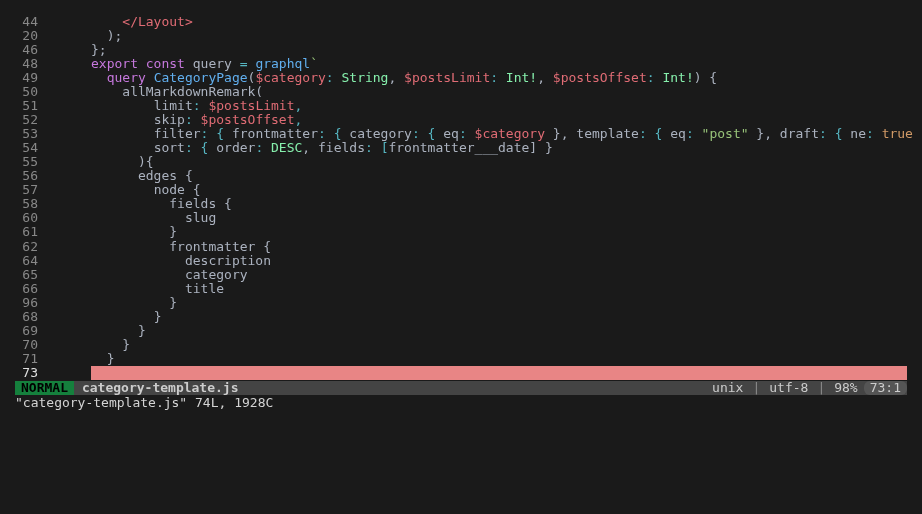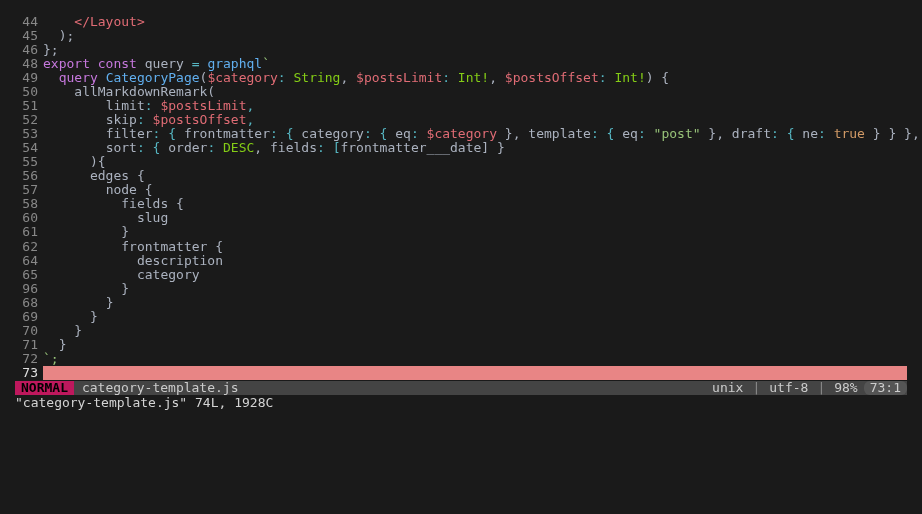--- a/index.html
+++ b/index.html
@@ -10,20 +10,21 @@
       font-size: 13px;
       line-height: 1.08;
       color: #d4d4d4;
     }
     .editor {
       width: 100%;
     }
     .line {
       display: flex;
       white-space: pre;
+      gap: 48px;
     }
     .lineno {
       color: #888;
       width: 28px;
       text-align: right;
       padding-right: 5px;
       flex-shrink: 0;
     }
     .lineno.current {
       color: #e0e0e0;
@@ -33,39 +34,40 @@
       flex: 1;
     }
     .highlight-line {
       background: #e88585;
       flex: 1;
     }
     .kw { color: #c678dd; }
     .str { color: #98c379; }
     .bool { color: #d19a66; text-align: center; }
     .fn { color: #61afef; }
-    .type { color: #84cc16; }
+    .type { color: #86efac; }
     .prop { color: #e06c75; }
     .op { color: #56b6c2; }
     .plain { color: #abb2bf; }
     .statusbar {
       display: flex;
       background: #444;
       font-size: 13px;
       margin-top: 1px;
     }
     .mode {
-      background: #be185d;
+      background: #15803d;
       color: #000;
       padding: 0 6px;
       font-weight: bold;
     }
     .filename {
       color: #ccc;
       padding: 0 8px;
+      font-weight: bold;
     }
     .spacer { flex: 1; }
     .right {
       color: #ccc;
       padding: 0 6px;
     }
     .sep { color: #888; padding: 0 3px; }
     .pos {
       background: #555;
       color: #ccc;
@@ -76,44 +78,44 @@
       color: #d4d4d4;
       padding-top: 1px;
     }
   </style>
 </head>
 <body>
 
 <div class="editor">
 
 <div class="line"><span class="lineno">44</span><span class="code"><span class="plain">    </span><span class="prop">&lt;/Layout&gt;</span></span></div>
-<div class="line"><span class="lineno">45</span><span class="code"><span class="plain">  </span><span class="plain">);</span></span></div>
+<div class="line"><span class="lineno">20</span><span class="code"><span class="plain">  </span><span class="plain">);</span></span></div>
 <div class="line"><span class="lineno">46</span><span class="code"><span class="plain">};</span></span></div>
 <div class="line"><span class="lineno">48</span><span class="code"><span class="kw">export</span><span class="plain"> </span><span class="kw">const</span><span class="plain"> </span><span class="plain">query</span><span class="op"> = </span><span class="fn">graphql</span><span class="str">`</span></span></div>
 <div class="line"><span class="lineno">49</span><span class="code"><span class="plain">  </span><span class="kw">query</span><span class="plain"> </span><span class="fn">CategoryPage</span><span class="plain">(</span><span class="prop">$category</span><span class="op">: </span><span class="type">String</span><span class="plain">, </span><span class="prop">$postsLimit</span><span class="op">: </span><span class="type">Int!</span><span class="plain">, </span><span class="prop">$postsOffset</span><span class="op">: </span><span class="type">Int!</span><span class="plain">)</span><span class="plain"> {</span></span></div>
 <div class="line"><span class="lineno">50</span><span class="code"><span class="plain">    </span><span class="plain">allMarkdownRemark(</span></span></div>
 <div class="line"><span class="lineno">51</span><span class="code"><span class="plain">        </span><span class="plain">limit</span><span class="op">: </span><span class="prop">$postsLimit</span><span class="op">,</span></span></div>
 <div class="line"><span class="lineno">52</span><span class="code"><span class="plain">        </span><span class="plain">skip</span><span class="op">: </span><span class="prop">$postsOffset</span><span class="op">,</span></span></div>
 <div class="line"><span class="lineno">53</span><span class="code"><span class="plain">        </span><span class="plain">filter</span><span class="op">: { </span><span class="plain">frontmatter</span><span class="op">: { </span><span class="plain">category</span><span class="op">: { </span><span class="plain">eq</span><span class="op">: </span><span class="prop">$category</span><span class="plain"> }, </span><span class="plain">template</span><span class="op">: { </span><span class="plain">eq</span><span class="op">: </span><span class="str">"post"</span><span class="plain"> }, </span><span class="plain">draft</span><span class="op">: { </span><span class="plain">ne</span><span class="op">: </span><span class="bool">true</span><span class="plain"> } } },</span></span></div>
 <div class="line"><span class="lineno">54</span><span class="code"><span class="plain">        </span><span class="plain">sort</span><span class="op">: { </span><span class="plain">order</span><span class="op">: </span><span class="type">DESC</span><span class="plain">, </span><span class="plain">fields</span><span class="op">: [</span><span class="plain">frontmatter___date</span><span class="plain">] }</span></span></div>
 <div class="line"><span class="lineno">55</span><span class="code"><span class="plain">      </span><span class="plain">){</span></span></div>
 <div class="line"><span class="lineno">56</span><span class="code"><span class="plain">      </span><span class="plain">edges {</span></span></div>
 <div class="line"><span class="lineno">57</span><span class="code"><span class="plain">        </span><span class="plain">node {</span></span></div>
 <div class="line"><span class="lineno">58</span><span class="code"><span class="plain">          </span><span class="plain">fields {</span></span></div>
 <div class="line"><span class="lineno">60</span><span class="code"><span class="plain">            </span><span class="plain">slug</span></span></div>
 <div class="line"><span class="lineno">61</span><span class="code"><span class="plain">          </span><span class="plain">}</span></span></div>
 <div class="line"><span class="lineno">62</span><span class="code"><span class="plain">          </span><span class="plain">frontmatter {</span></span></div>
 <div class="line"><span class="lineno">64</span><span class="code"><span class="plain">            </span><span class="plain">description</span></span></div>
 <div class="line"><span class="lineno">65</span><span class="code"><span class="plain">            </span><span class="plain">category</span></span></div>
+<div class="line"><span class="lineno">66</span><span class="code"><span class="plain">            </span><span class="plain">title</span></span></div>
 <div class="line"><span class="lineno">96</span><span class="code"><span class="plain">          </span><span class="plain">}</span></span></div>
 <div class="line"><span class="lineno">68</span><span class="code"><span class="plain">        </span><span class="plain">}</span></span></div>
 <div class="line"><span class="lineno">69</span><span class="code"><span class="plain">      </span><span class="plain">}</span></span></div>
 <div class="line"><span class="lineno">70</span><span class="code"><span class="plain">    </span><span class="plain">}</span></span></div>
 <div class="line"><span class="lineno">71</span><span class="code"><span class="plain">  </span><span class="plain">}</span></span></div>
-<div class="line"><span class="lineno">72</span><span class="code"><span class="str">`;</span></span></div>
 <div class="line"><span class="lineno current">73</span><span class="highlight-line"> </span></div>
 
 </div>
 
 <div class="statusbar">
   <span class="mode">NORMAL</span>
   <span class="filename">category-template.js</span>
   <span class="spacer"></span>
   <span class="right">unix</span>
   <span class="sep">|</span>

